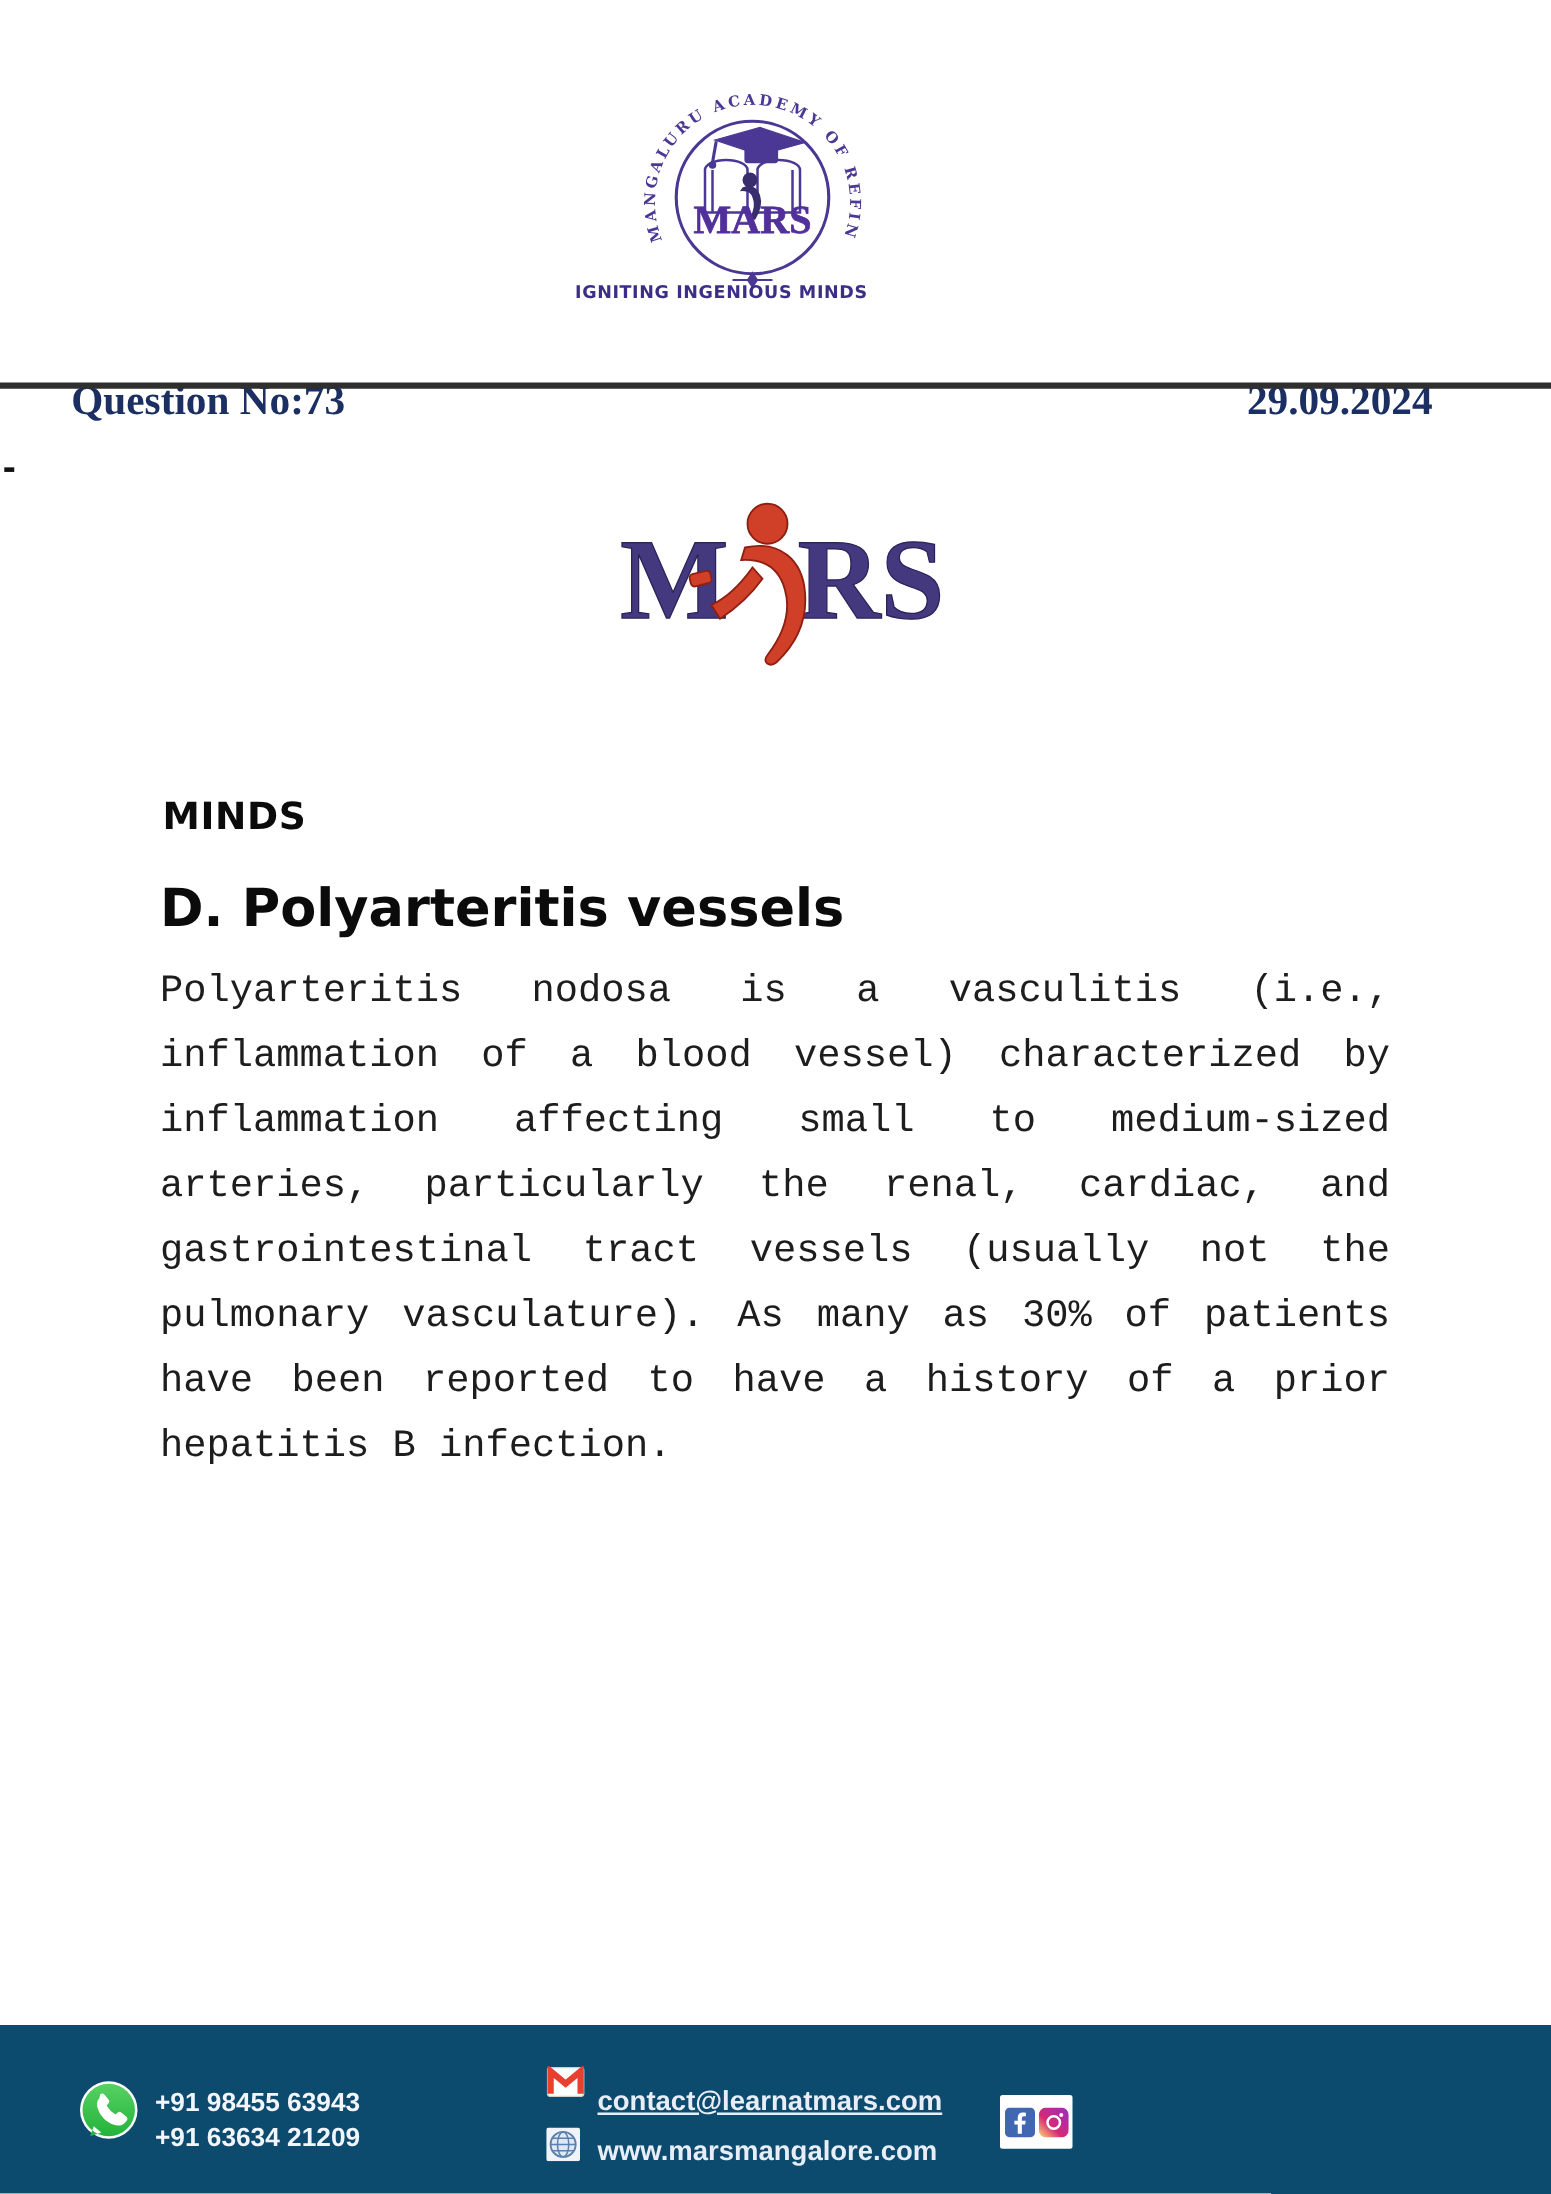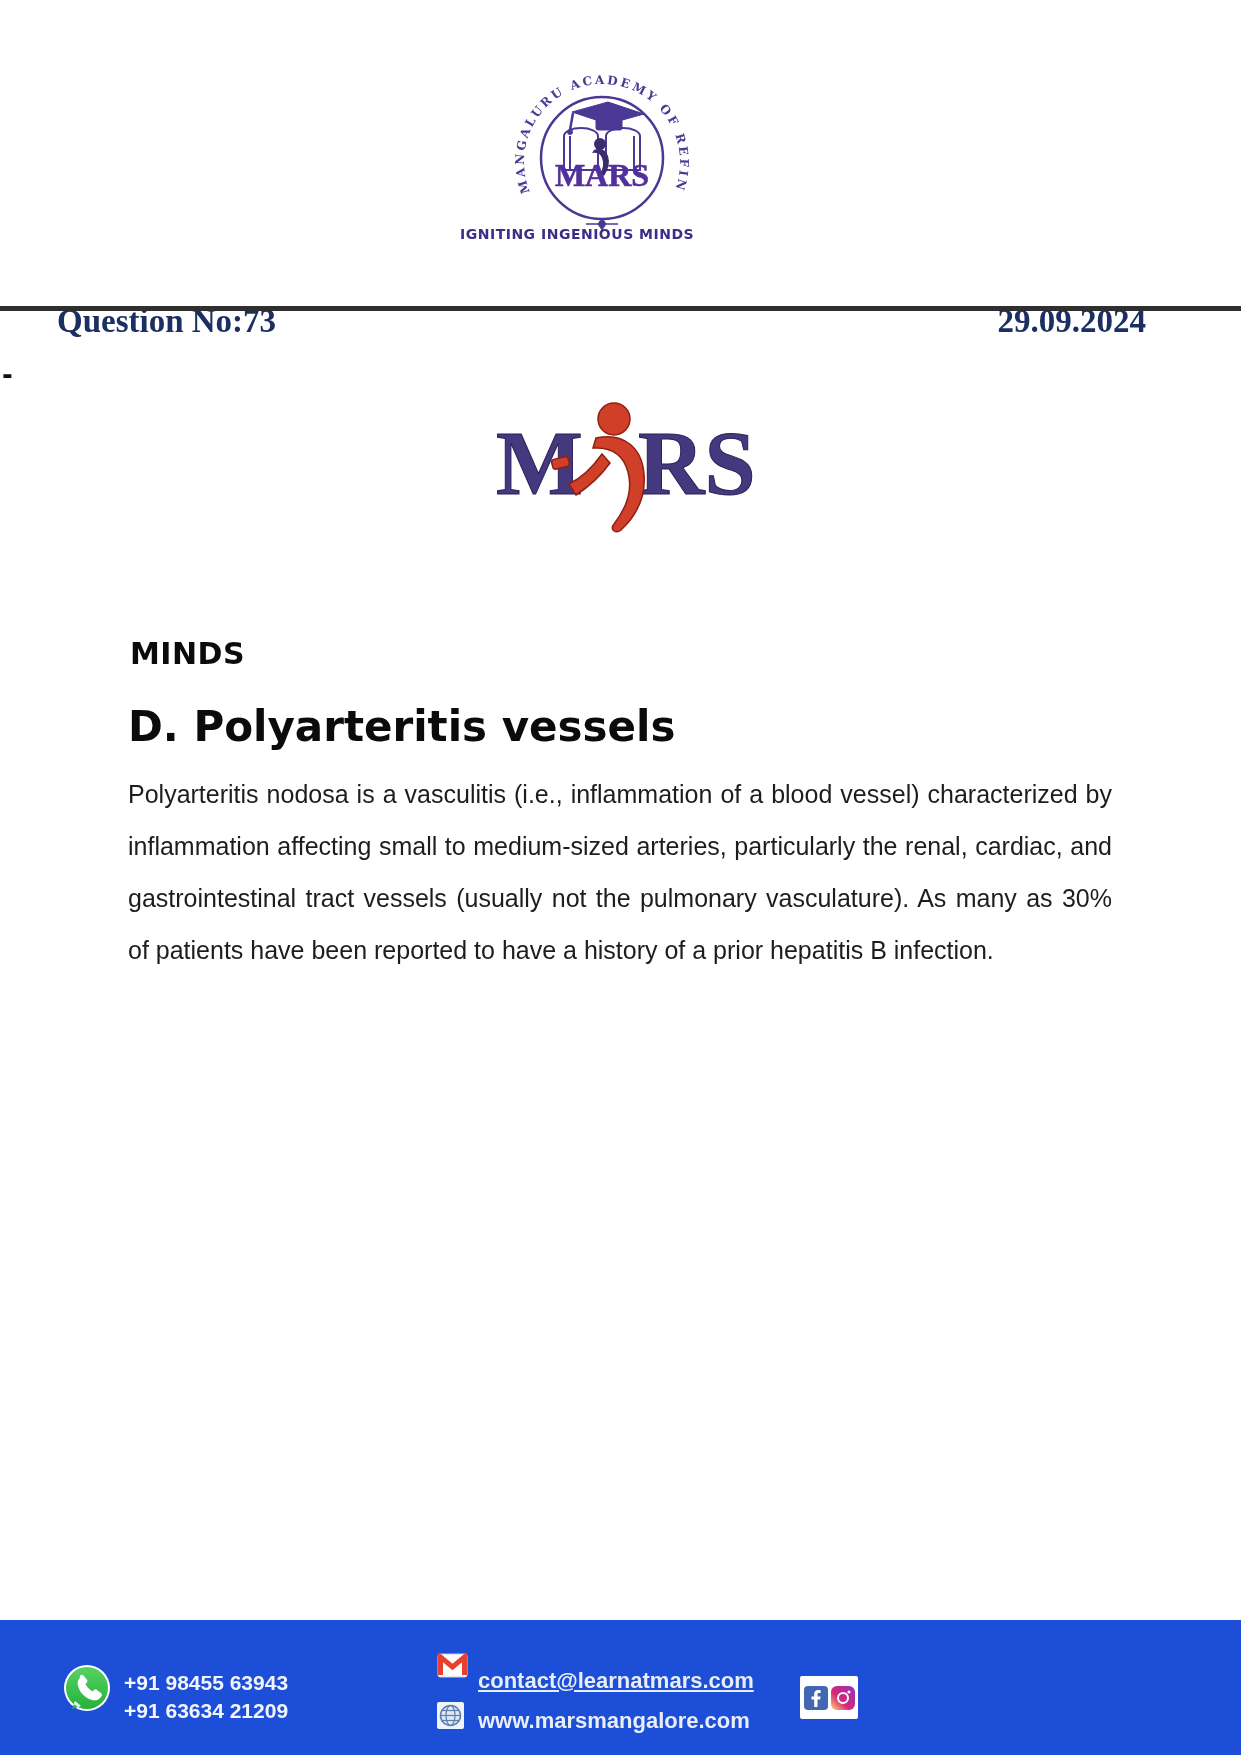--- a/index.html
+++ b/index.html
@@ -47,29 +47,29 @@
     font-weight:bold;font-size:30px;color:#0b0b0b;
     letter-spacing:0.5px;
   }
   .answer-option{
     position:absolute;left:128px;top:702px;
     font-family:"DejaVu Sans", sans-serif;
     font-weight:bold;font-size:42px;color:#0b0b0b;
   }
   .answer-body{
     position:absolute;left:128px;top:768px;width:984px;
-    font-family:Liberation Sans, sans-serif;
-    font-size:25px;line-height:52px;color:#1d1d1d;
+    font-family:Liberation Mono, monospace;
+    font-size:31px;line-height:52px;color:#1d1d1d;
     text-align:justify;text-align-last:left;
   }
 
   
   .footer{
     position:absolute;left:0;top:1620px;width:100%;height:135px;
-    background:#1d4ed8;color:#eef3fa;
+    background:#0c4a6e;color:#eef3fa;
   }
   .footer .wa-icon{position:absolute;left:62px;top:44px;}
   .footer .phones{
     position:absolute;left:124px;top:49px;
     font-weight:bold;font-size:21px;line-height:28px;color:#f2f5fb;
   }
   .footer .gmail-icon{position:absolute;left:437px;top:33px;}
   .footer .email{
     position:absolute;left:478px;top:48px;
     font-weight:600;font-size:22px;color:#e8eef7;text-decoration:underline;

